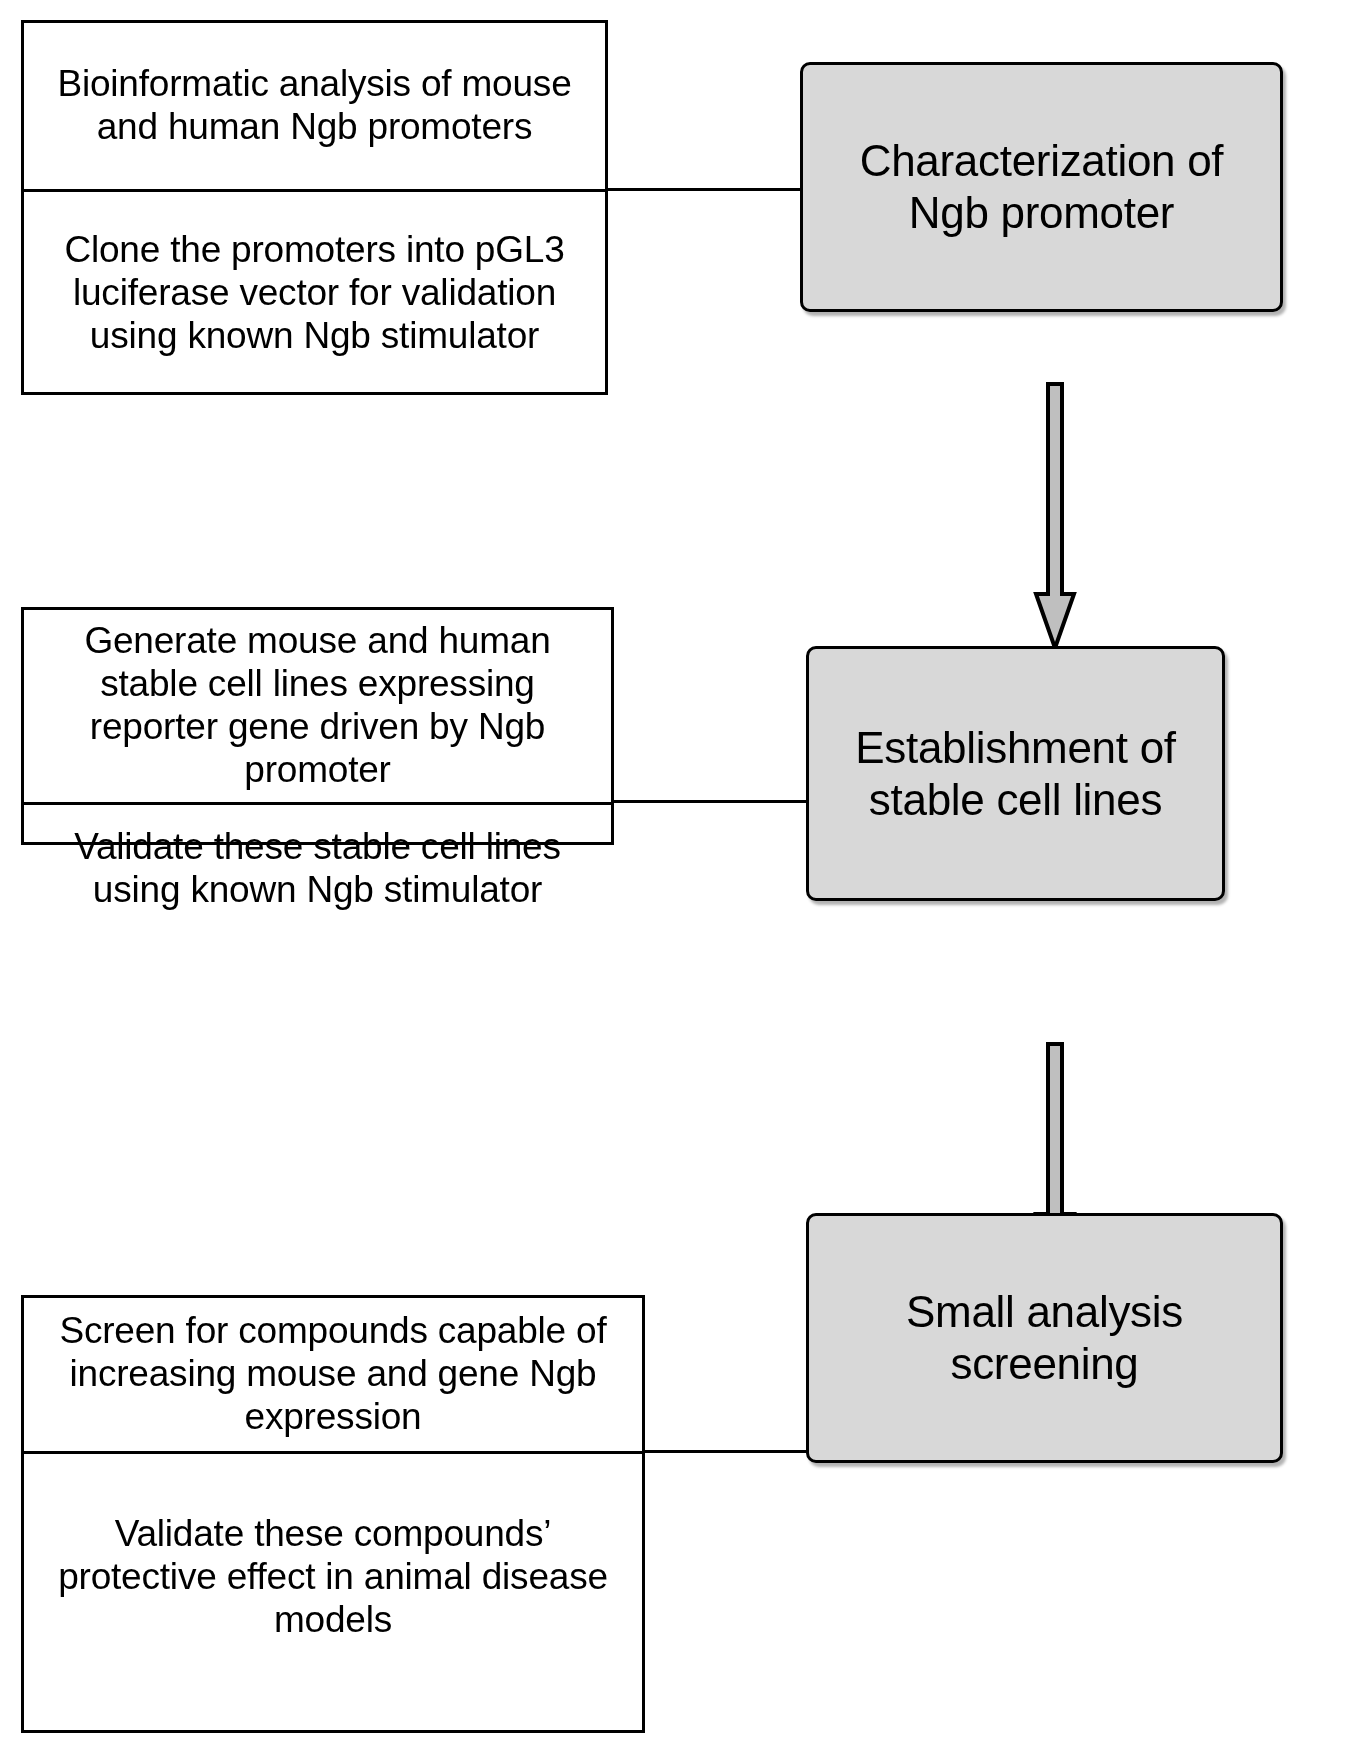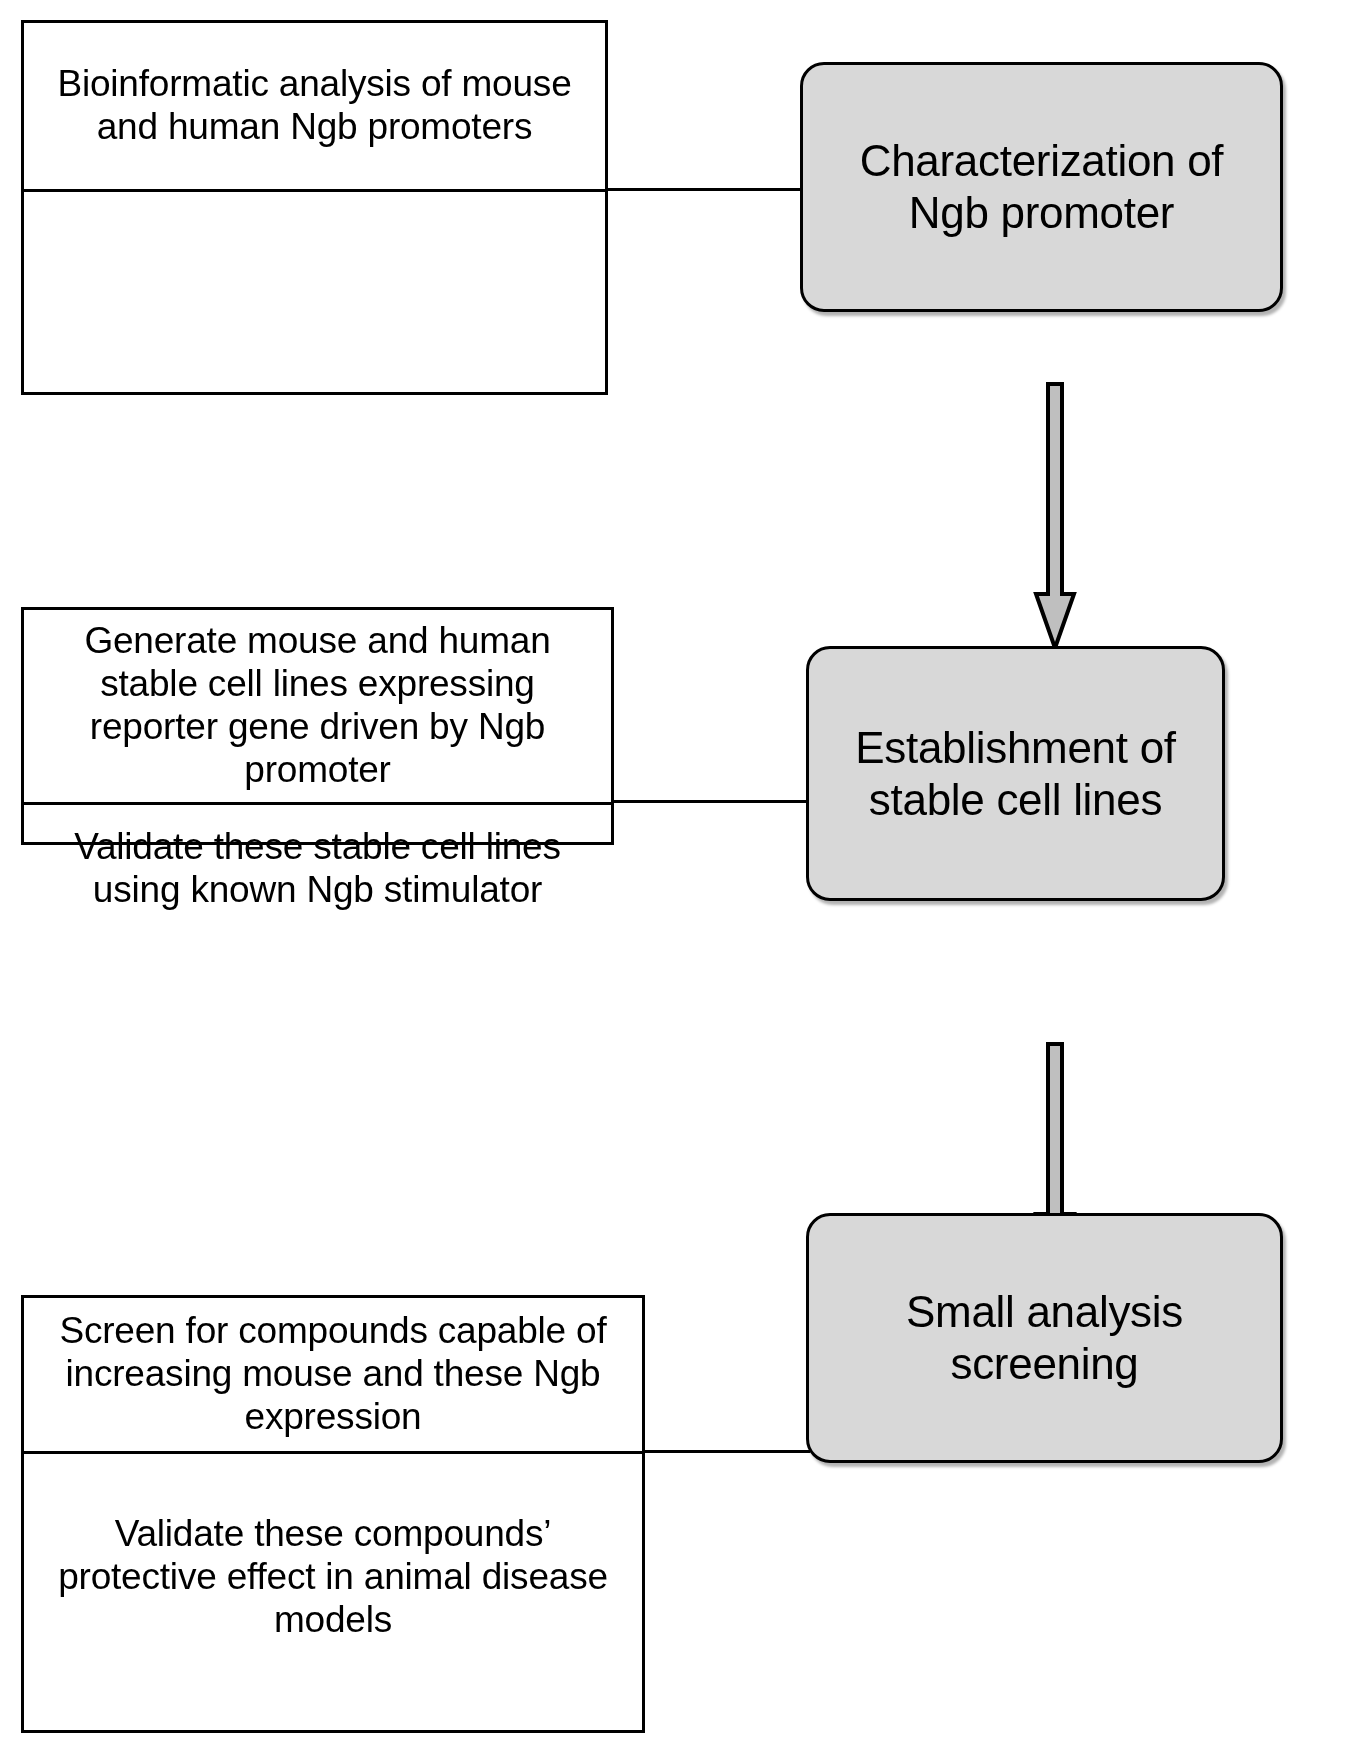--- a/index.html
+++ b/index.html
@@ -40,21 +40,21 @@
   .task-cell.divided {
     border-bottom: 3px solid #000000;
   }
 
   
   .stage-box {
     position: absolute;
     box-sizing: border-box;
     background: #d8d8d8;
     border: 3px solid #000000;
-    border-radius: 24px;
+    border-radius: 10px;
     display: flex;
     align-items: center;
     justify-content: center;
     text-align: center;
     font-size: 44px;
     line-height: 1.18;
     letter-spacing: -0.3px;
     padding: 8px 20px;
     box-shadow: 3px 4px 3px rgba(0,0,0,0.30);
   }
@@ -72,20 +72,21 @@
   }
   .down-arrow svg { display: block; }
 </style>
 </head>
 <body>
 
 <div id="canvas">
 
   <div class="task-group" style="left:21px; top:20px; width:587px; height:375px;">
     <div class="task-cell divided" style="height:169px;">Bioinformatic analysis of mouse and human Ngb promoters</div>
+    <div class="task-cell" style="height:203px;">Clone the promoters into pGL3 luciferase vector for validation using known Ngb stimulator</div>
   </div>
 
   <div class="connector" style="left:608px; top:188px; width:195px;"></div>
 
   <div class="stage-box" style="left:800px; top:62px; width:483px; height:250px;">Characterization of Ngb promoter</div>
 
   <div class="down-arrow" style="left:1027px; top:382px;">
     <svg width="56" height="268" viewBox="0 0 56 268" aria-hidden="true">
       <polygon points="21,2 35,2 35,212 47,212 28,266 9,212 21,212" fill="#bfbfbf" stroke="#000000" stroke-width="4" stroke-linejoin="miter"></polygon>
     </svg>
@@ -100,21 +101,21 @@
 
   <div class="stage-box" style="left:806px; top:646px; width:419px; height:255px;">Establishment of stable cell lines</div>
 
   <div class="down-arrow" style="left:1027px; top:1042px;">
     <svg width="56" height="228" viewBox="0 0 56 228" aria-hidden="true">
       <polygon points="21,2 35,2 35,172 47,172 28,226 9,172 21,172" fill="#bfbfbf" stroke="#000000" stroke-width="4" stroke-linejoin="miter"></polygon>
     </svg>
   </div>
 
   <div class="task-group" style="left:21px; top:1295px; width:624px; height:438px;">
-    <div class="task-cell divided" style="height:156px;">Screen for compounds capable of increasing mouse and these Ngb expression</div>
+    <div class="task-cell divided" style="height:156px;">Screen for compounds capable of increasing mouse and gene Ngb expression</div>
     <div class="task-cell" style="height:279px; align-items:flex-start; padding-top:22px;margin-top:37px;">Validate these compounds’ protective effect in animal disease models</div>
   </div>
 
   <div class="connector" style="left:645px; top:1450px; width:165px;"></div>
 
   <div class="stage-box" style="left:806px; top:1213px; width:477px; height:250px;">Small analysis screening</div>
 
 </div>
 
 </body></html>

